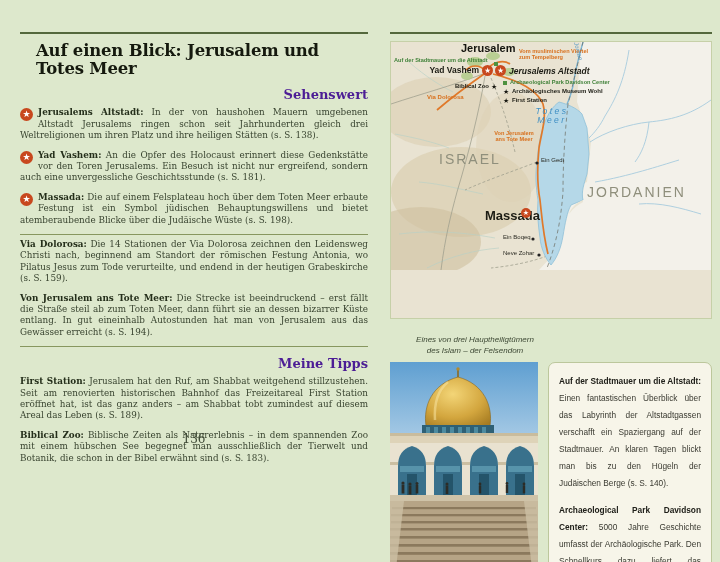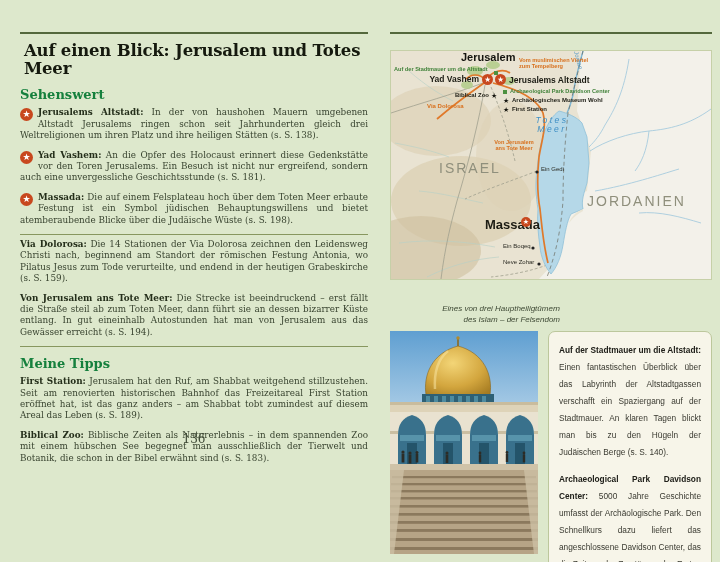--- a/index.html
+++ b/index.html
@@ -9,64 +9,64 @@
     font-family:"DejaVu Serif", serif;
     color:#333e2c;
   }
   .page{position:absolute;top:0;}
   .page-left{left:20px;width:348px;}
   .page-right{left:390px;width:322px;}
   .toprule{margin-top:32px;height:2px;background:#54683c;}
   h1{
     font-family:"DejaVu Serif", serif;
     font-size:16.5px;line-height:1.1;font-weight:bold;color:#15190e;
-    letter-spacing:-0.2px;margin:8px 4px 2px;
+    letter-spacing:-0.2px;margin:8px 16px 2px;
   }
   h2{
-    text-align:left;font-weight:bold;color:#15803d;
+    text-align:right;font-weight:bold;color:#4c1d95;
     font-size:13px;margin:9px 0 5px;
   }
   p.entry{
     margin:0 0 8px;font-size:8.8px;line-height:11.4px;
     text-align:justify;color:#38432f;
   }
   p.entry .lead{font-weight:bold;color:#242e1a;}
   .starbadge{
     float:left;width:13px;height:13px;border-radius:50%;
     background:#c8481e;color:#fff;font-size:9px;line-height:13px;
     text-align:center;margin:1px 5px 1px 0;
     font-family:"DejaVu Sans", sans-serif;
   }
   .divider{height:1px;background:#87975f;margin:2px 0 4px;}
   .pagenum{
     position:absolute;bottom:26px;left:0;width:100%;text-align:center;
     font-size:12px;color:#3c4733;
   }
   
-  .map{position:relative;width:322px;height:230px;margin-top:16px;
+  .map{position:relative;width:322px;height:278px;margin-top:7px;
        border:1px solid #c6d0a8;box-sizing:border-box;background:#e9e3d2;
        font-family:"Liberation Sans", sans-serif;}
   .map svg{position:absolute;left:0;top:0;}
   .mlab{position:absolute;white-space:nowrap;line-height:1.05;}
   .m-city{font-size:11px;font-weight:bold;color:#14140f;}
   .m-bold{font-weight:bold;color:#1c1c14;}
   .m-green{color:#41823a;font-weight:bold;}
   .m-orange{color:#d8701d;font-weight:bold;}
   .m-country{color:#8f8f7c;letter-spacing:2px;font-size:14px;}
   .m-sea{color:#3f8fc4;font-style:italic;letter-spacing:2.5px;font-size:8.5px;text-align:center;white-space:normal;}
   .m-small{font-size:6px;color:#2a2a22;}
   .mstar{position:absolute;width:11px;height:11px;border-radius:50%;
     background:#c8481e;color:#fff;font-size:7.5px;line-height:11px;text-align:center;}
   .mstar.sm{width:10px;height:10px;font-size:7px;line-height:10px;}
   .bstar{position:absolute;font-size:7px;color:#161610;line-height:7px;}
   .gsq{position:absolute;width:4px;height:4px;background:#4d9140;}
   
   .caption{
-    width:170px;text-align:right;font-family:"Liberation Sans", sans-serif;
-    font-style:italic;font-size:8px;line-height:10.5px;color:#3c4733;margin:24px 0 6px;
+    width:170px;text-align:center;font-family:"Liberation Sans", sans-serif;
+    font-style:italic;font-size:8px;line-height:10.5px;color:#3c4733;margin:16px 0 6px;
   }
   .mediarow{display:flex;align-items:flex-start;}
   .photo{width:148px;height:223px;flex:none;}
   .aktivbox{
     flex:none;width:164px;margin-left:10px;box-sizing:border-box;
     background:#f7f5e9;border:1px solid #bcc79c;border-radius:7px;
     padding:10px 10px 8px;min-height:223px;
     font-family:"Liberation Sans", sans-serif;
   }
   .stamp{
@@ -184,21 +184,21 @@
       <circle cx="148" cy="213" r="1.6" fill="#222"></circle>
       <rect x="92" y="28" width="4" height="4" fill="#3a3a32"></rect>
     </svg>
 
     <div class="mlab m-city" style="left:70px;top:1px;">Jerusalem</div>
     <div class="mlab m-green" style="left:3px;top:16px;font-size:5.6px;">Auf der Stadtmauer um die Altstadt</div>
     <div class="mlab m-orange" style="left:128px;top:7px;font-size:5.6px;width:74px;white-space:normal;">Vom muslimischen Viertel zum Tempelberg</div>
     <div class="mlab m-bold" style="left:20px;top:24px;width:68px;text-align:right;font-size:8.5px;">Yad Vashem</div>
     <div class="mstar" style="left:91px;top:23px;">★</div>
     <div class="mstar" style="left:104px;top:23px;">★</div>
-    <div class="mlab m-bold" style="left:118px;top:25px;font-size:8.5px;">Jerusalems Altstadt</div>
+    <div class="mlab m-bold" style="left:118px;top:25px;font-size:8.5px;font-style:italic;">Jerusalems Altstadt</div>
     <div class="gsq" style="left:103px;top:20px;"></div>
     <div class="mlab m-bold" style="left:32px;top:41px;width:66px;text-align:right;font-size:6px;">Biblical Zoo</div>
     <div class="bstar" style="left:100px;top:41px;">★</div>
     <div class="gsq" style="left:112px;top:39px;"></div>
     <div class="mlab m-green" style="left:119px;top:37.5px;font-size:5.6px;">Archaeological Park Davidson Center</div>
     <div class="bstar" style="left:112px;top:46px;">★</div>
     <div class="mlab m-bold" style="left:121px;top:45.5px;font-size:6px;">Archäologisches Museum Wohl</div>
     <div class="bstar" style="left:112px;top:55px;">★</div>
     <div class="mlab m-bold" style="left:121px;top:54.5px;font-size:6px;">First Station</div>
     <div class="mlab m-orange" style="left:36px;top:52px;font-size:6px;">Via Dolorosa</div>

